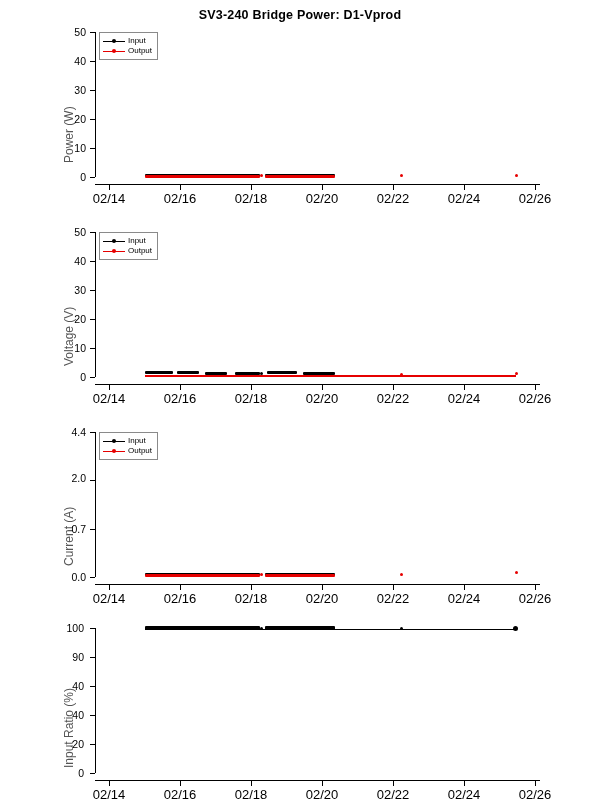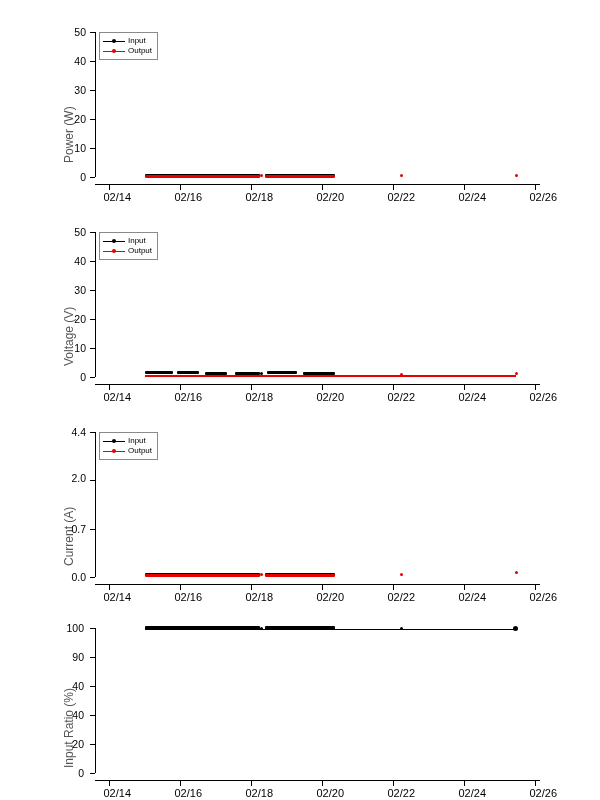--- a/index.html
+++ b/index.html
@@ -61,22 +61,22 @@
     background: #000;
   }
   .tick-y {
     position: absolute;
     width: 5px;
     height: 1px;
     background: #000;
   }
   .xlabel {
     position: absolute;
-    font-size: 11px;
-    text-align: right;
+    font-size: 13px;
+    text-align: center;
     width: 44px;
     color: #000;
   }
   .ylabel {
     position: absolute;
     font-size: 10.5px;
     text-align: right;
     width: 26px;
     color: #000;
   }
@@ -140,20 +140,21 @@
     width: 3px;
     height: 3px;
     border-radius: 50%;
   }
 </style>
 </head>
 <body>
 
 <div id="page">
 
+  <div class="main-title">SV3-240 Bridge Power: D1-Vprod</div>
 
   <div class="panel" style="top:28px; height:160px;">
     <div class="axis-title" style="left:62px; top:135px;">Power (W)</div>
 
     <div class="axis-y" style="left:95px; top:4px; height:145px;"></div>
     <div class="tick-y" style="left:90px; top:149px;"></div>
     <div class="tick-y" style="left:90px; top:120px;"></div>
     <div class="tick-y" style="left:90px; top:91px;"></div>
     <div class="tick-y" style="left:90px; top:62px;"></div>
     <div class="tick-y" style="left:90px; top:33px;"></div>

